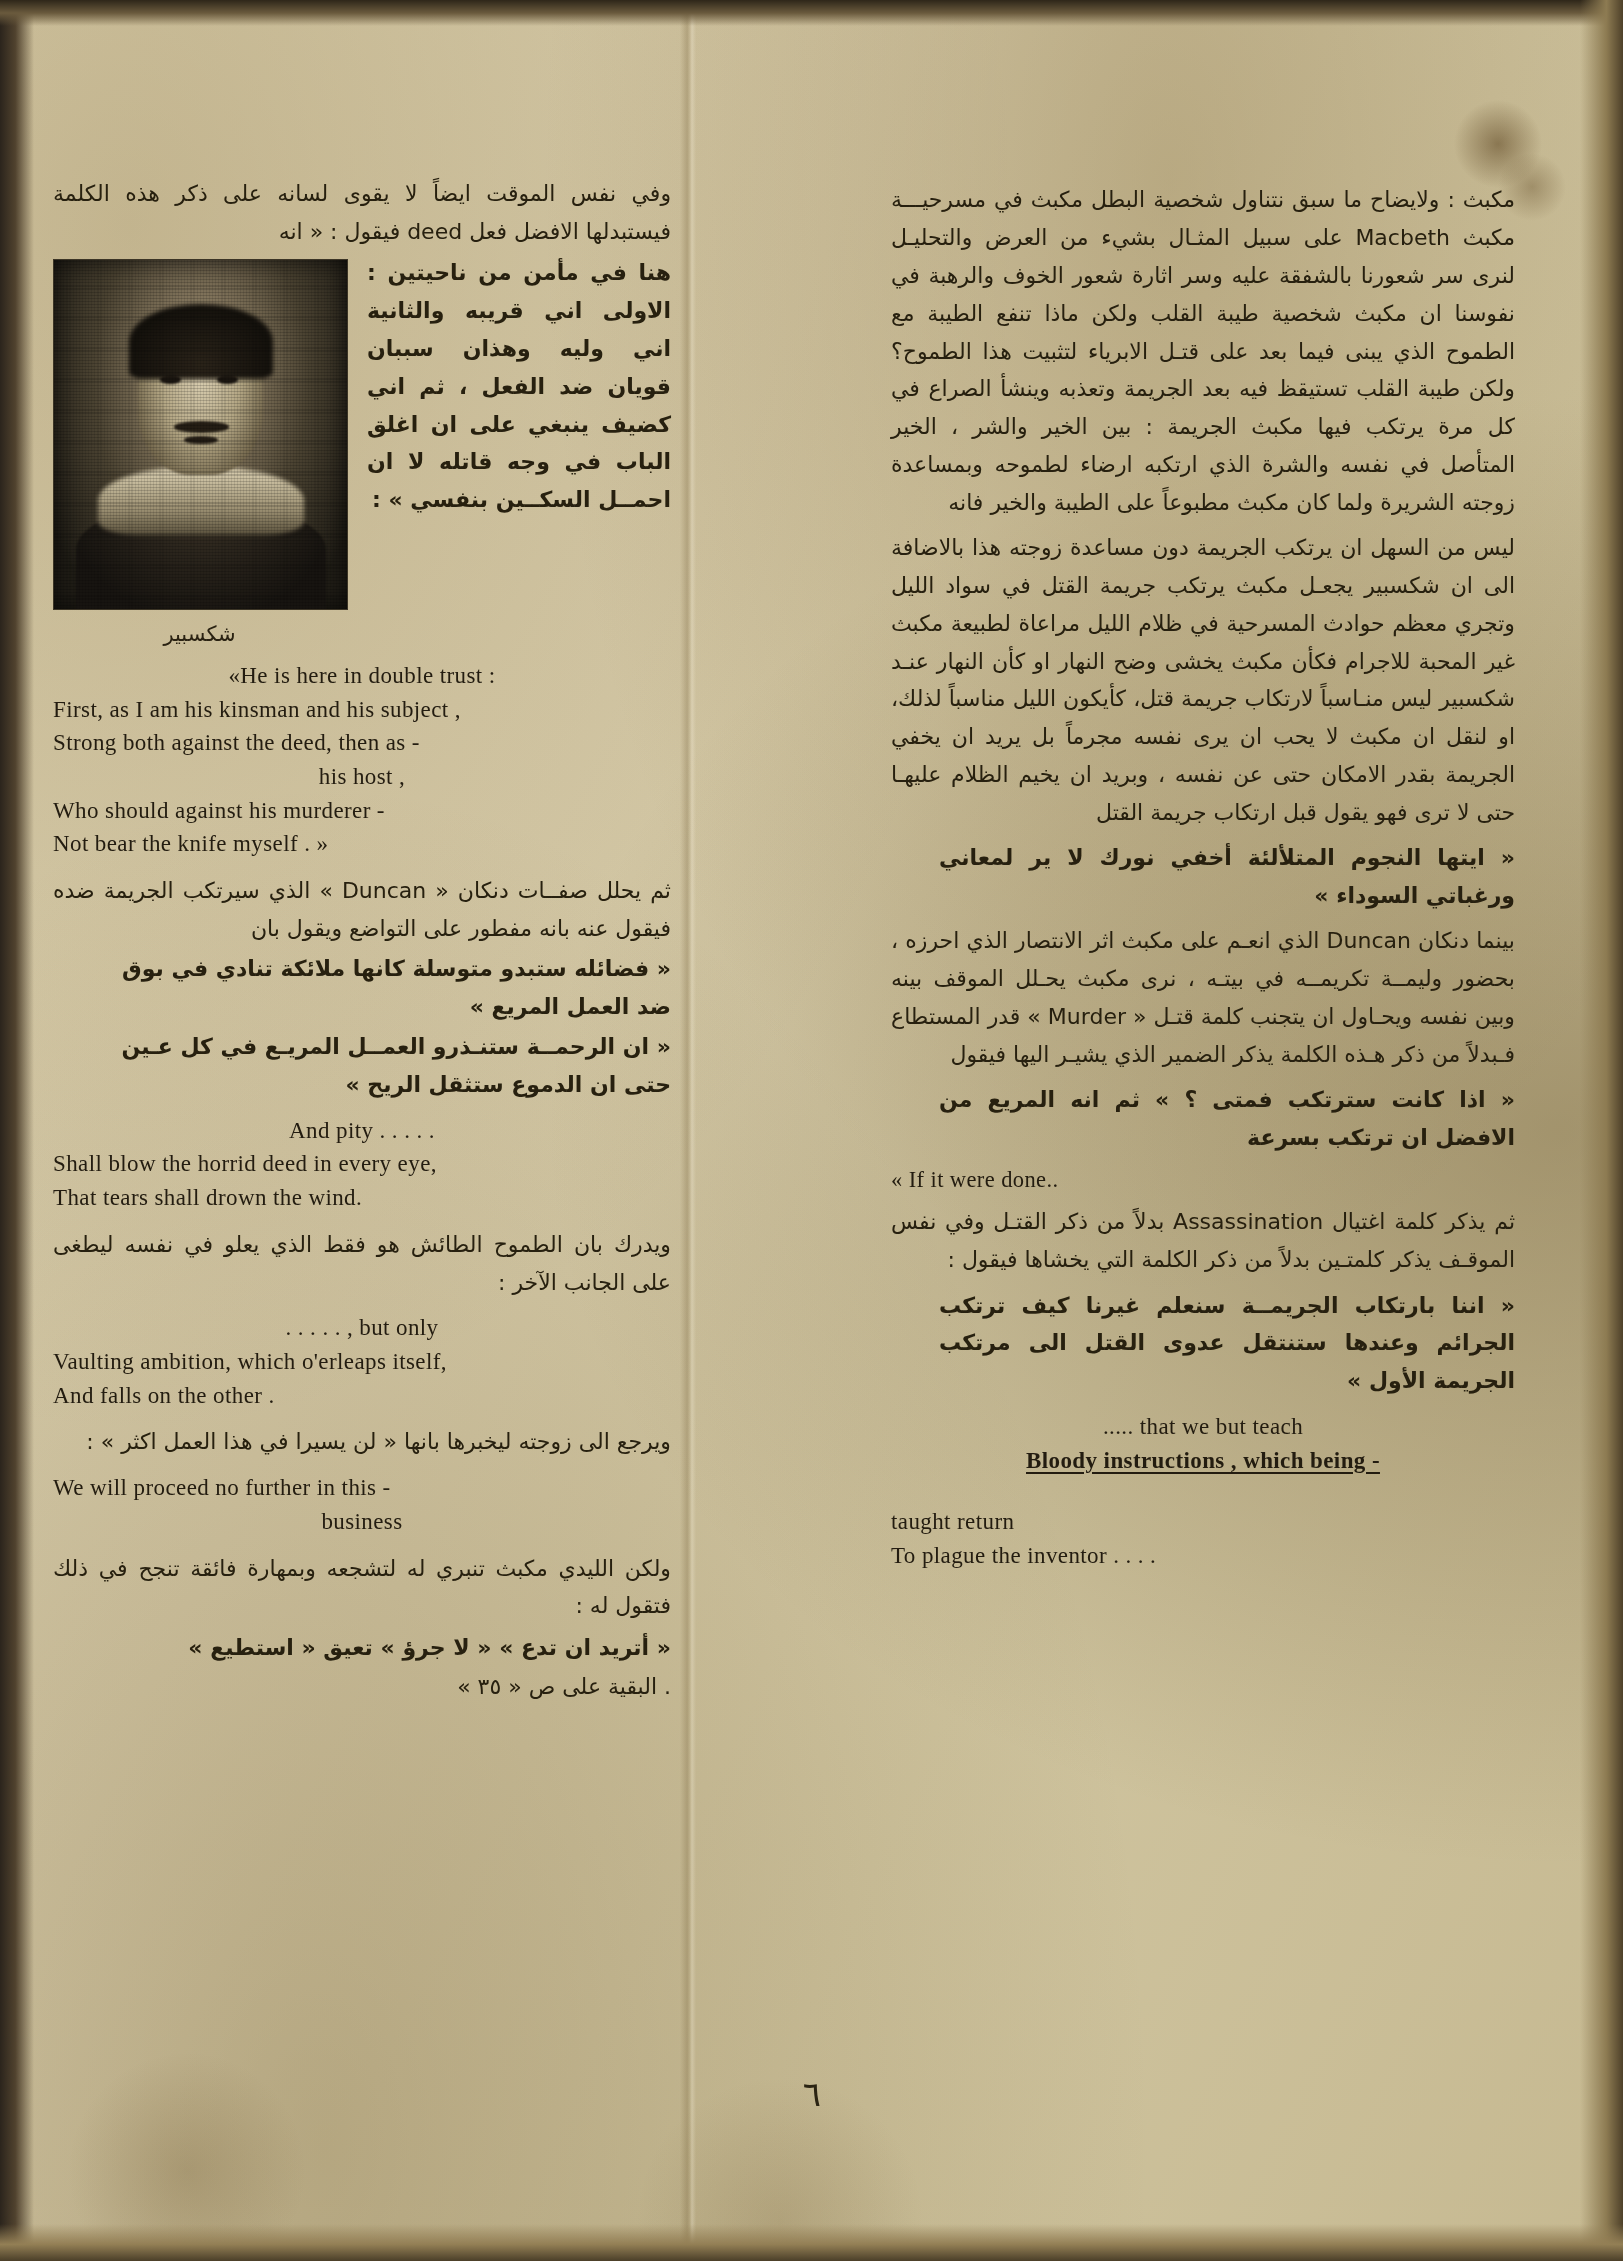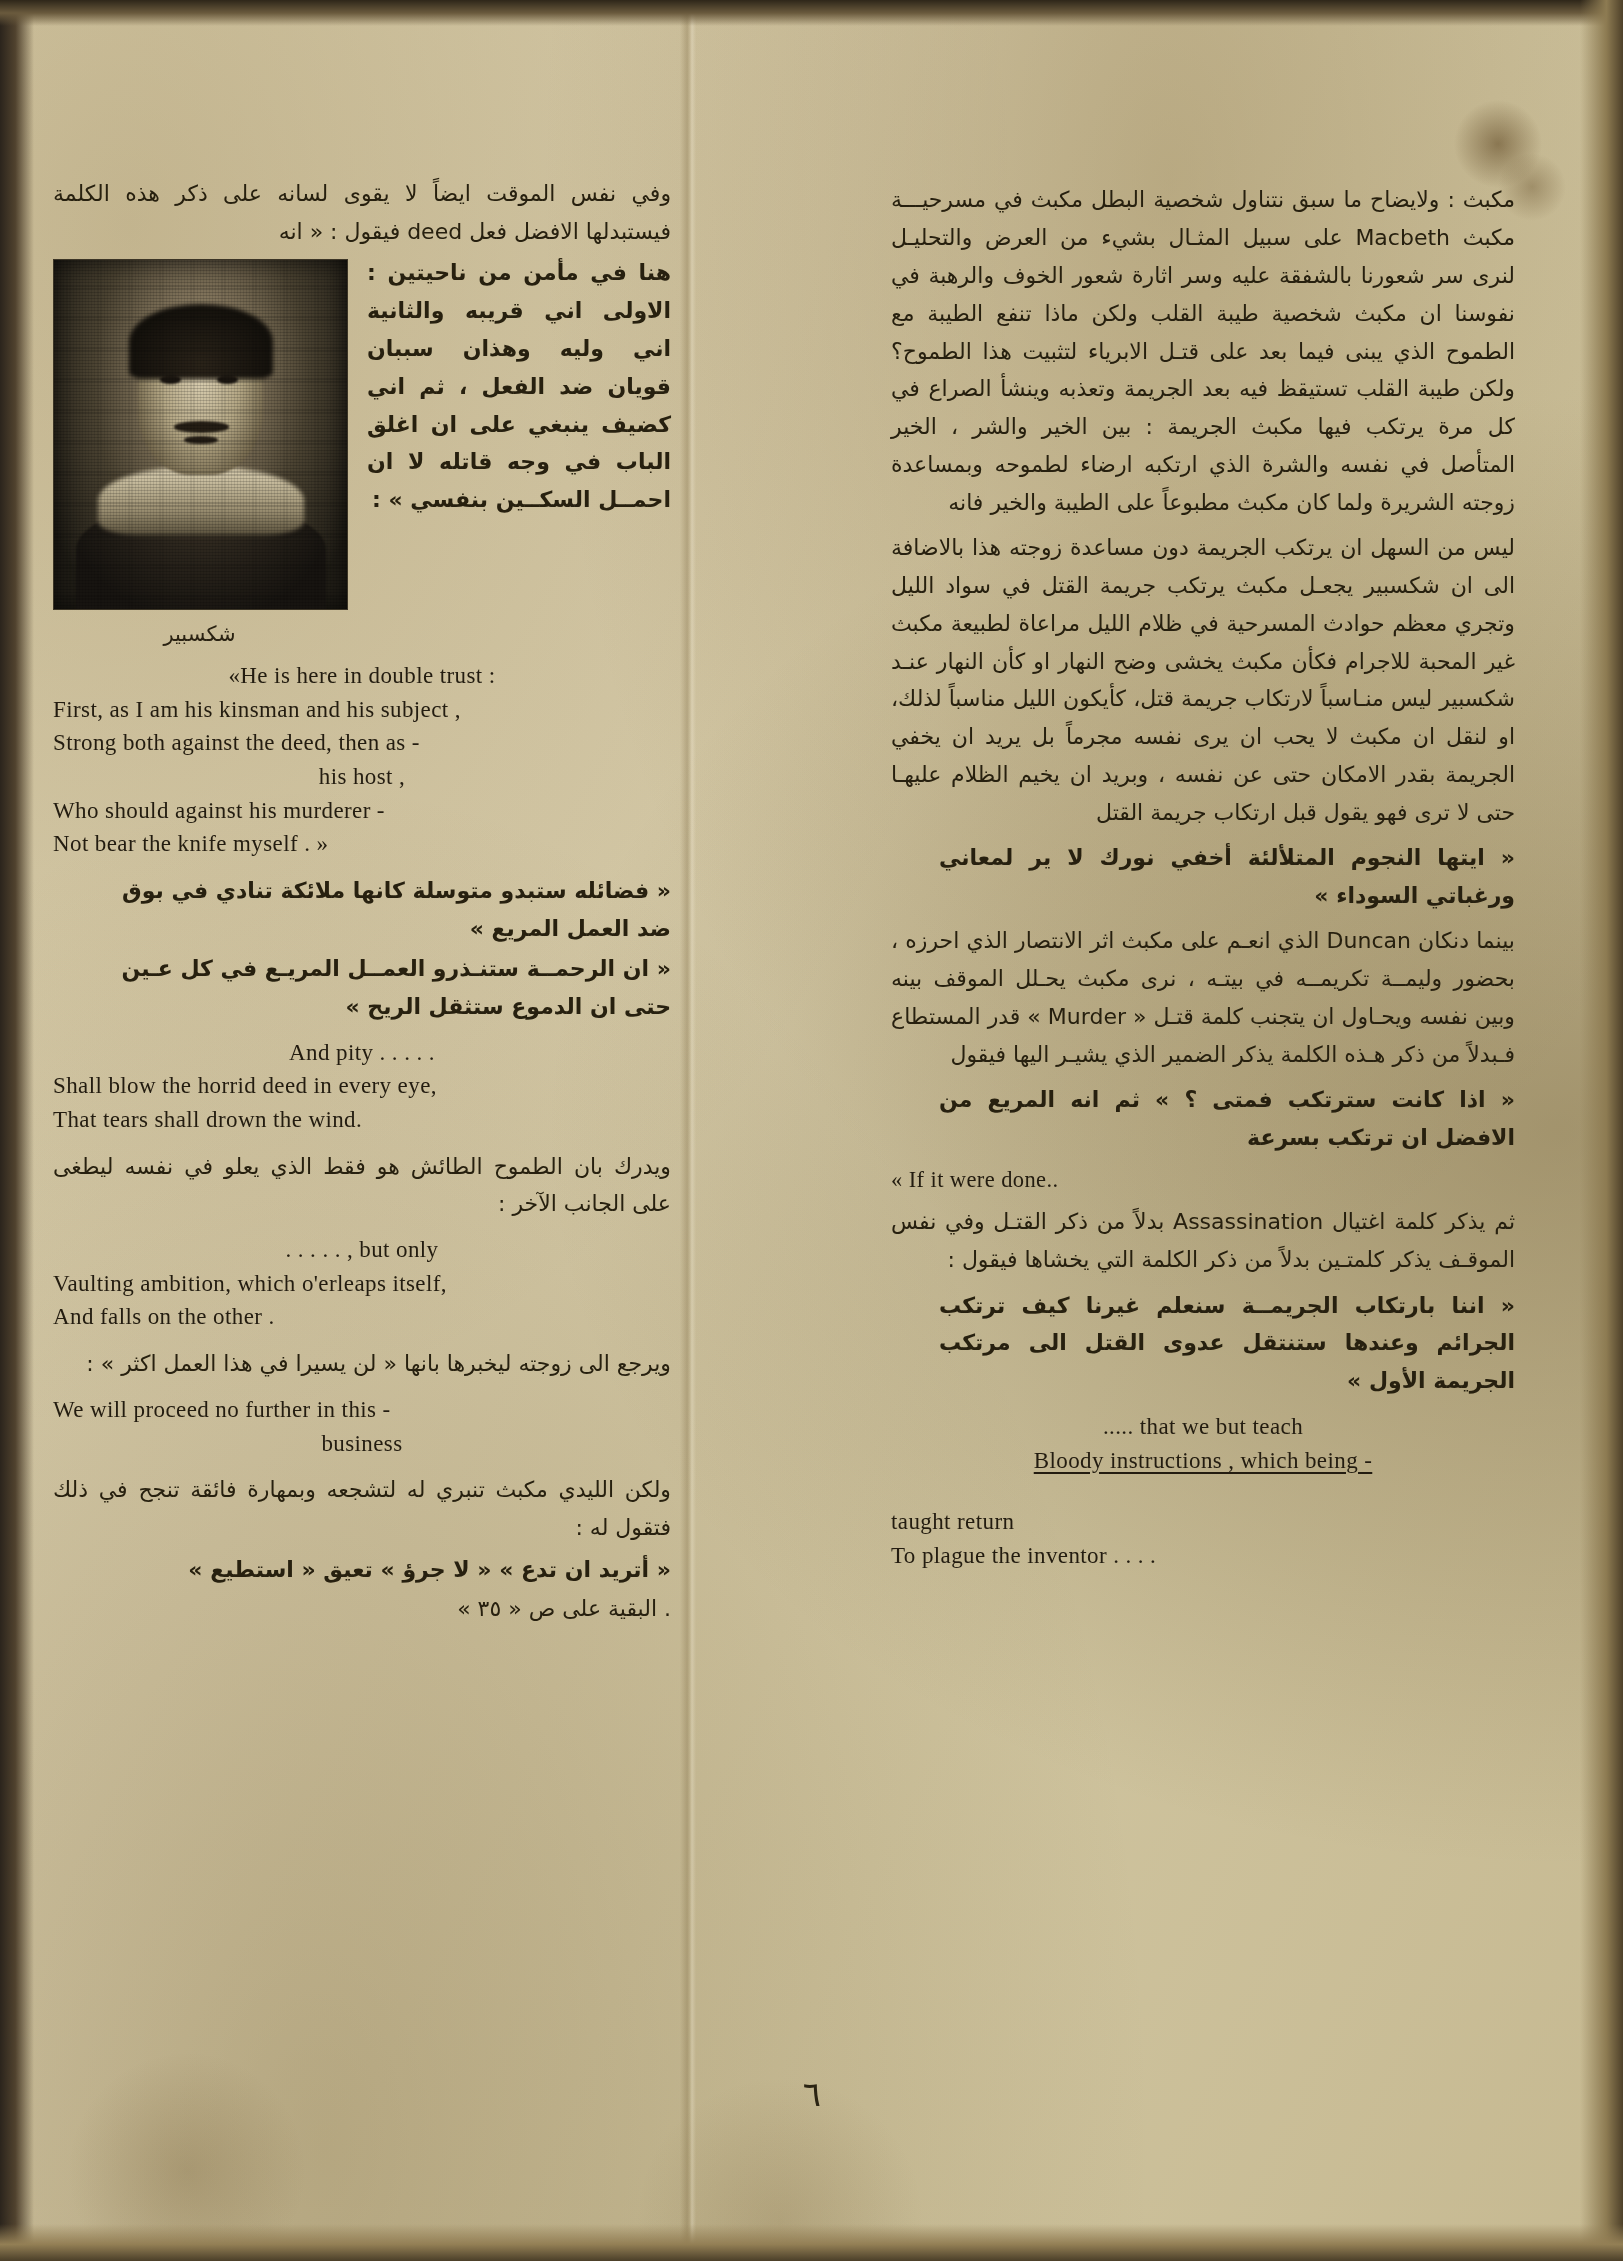--- a/index.html
+++ b/index.html
@@ -182,21 +182,21 @@
     font-family: "DejaVu Sans", sans-serif;
     direction: rtl;
     text-align: center;
     font-size: 21px;
     color: #2a2212;
     margin-top: 11.2px;
     letter-spacing: 1.2px;
   }
 
   .clearfix::after { content: ""; display: block; clear: both; }
-  .en-underline { text-decoration: underline; text-underline-offset: 3.7px; }
+  .en-underline { text-decoration: underline; text-underline-offset: 3.7px; font-weight: bold; }
 
   .folio {
     position: absolute;
     left: 0; right: 0;
     bottom: 147px;
     text-align: center;
     font-family: "DejaVu Sans", sans-serif;
     font-size: 34px;
     color: #2b2413;
     letter-spacing: 1.2px;
@@ -263,20 +263,21 @@
 
       <div class="quote-block">
         <div class="en">«He is here in  double  trust :</div>
         <div class="en left">First, as I am his kinsman and his subject ,</div>
         <div class="en left">Strong  both  against  the  deed,  then as -</div>
         <div class="en">his host ,</div>
         <div class="en left">Who  should   against   his   murderer -</div>
         <div class="en left">Not bear the knife myself . »</div>
       </div>
 
+      <p class="ar" style="margin:5px 0 2.5px;">ثم يحلل صفــات دنكان « Duncan » الذي سيرتكب الجريمة ضده فيقول عنه بانه مفطور على التواضع ويقول بان</p>
 
       <p class="ar bold center" style="margin:2.5px 0;">« فضائله ستبدو متوسلة كانها ملائكة تنادي في بوق ضد العمل المريع »</p>
 
       <p class="ar bold center" style="margin:1.2px 0 3.7px;">« ان الرحمــة ستنـذرو العمــل المريـع في كل عـين حتى ان الدموع ستثقل الريح »</p>
 
       <div class="quote-block">
         <div class="en">And pity . . . . .</div>
         <div class="en left">Shall blow the horrid deed  in every eye,</div>
         <div class="en left">That tears shall drown the wind.</div>
       </div>

